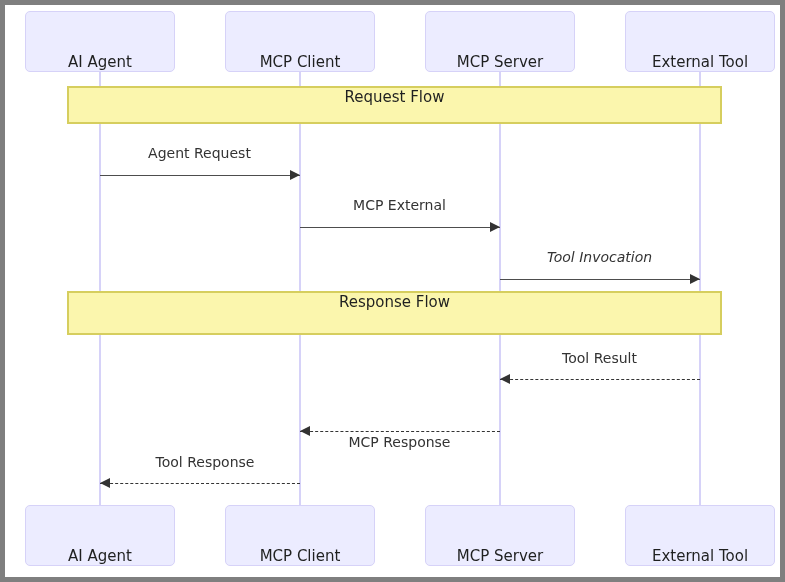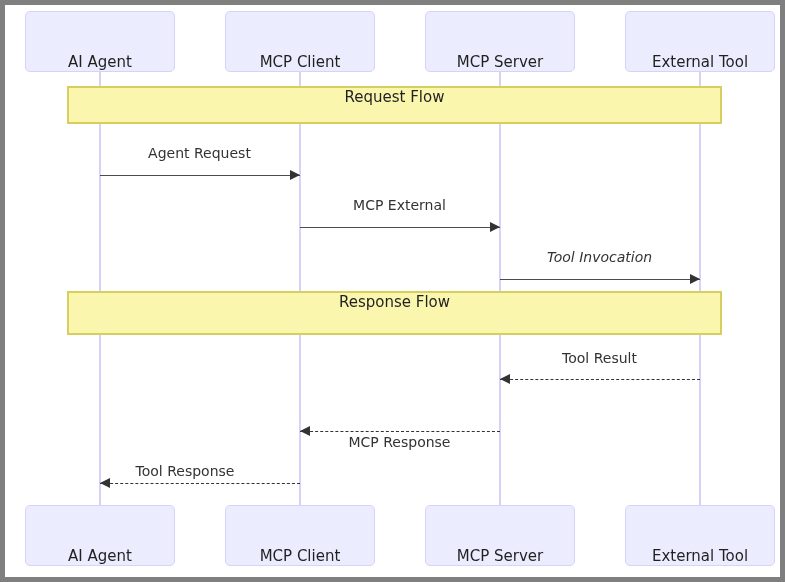--- a/index.html
+++ b/index.html
@@ -135,21 +135,21 @@
       <div class="msg-label" style="left: 594.5px; top: 345px;">Tool Result</div>
       <div class="msg" style="left: 294.5px; top: 426px; width: 200px;">
         <div class="msg-line dashed" style="width: 200px;"></div>
         <div class="arrowhead left" style="left: 0px;"></div>
       </div>
       <div class="msg-label" style="left: 394.5px; top: 397px; margin-top: 32px;">MCP Response</div>
       <div class="msg" style="left: 94.5px; top: 478px; width: 200px;">
         <div class="msg-line dashed" style="width: 200px;"></div>
         <div class="arrowhead left" style="left: 0px;"></div>
       </div>
-      <div class="msg-label" style="left: 180px; top: 449px; margin-top: 9px;">Tool Response</div>
+      <div class="msg-label" style="left: 200px; top: 449px;">Tool Response</div>
     </div>
 
   <div id="banners">
       <div class="flow-banner" style="left: 62px; top: 81px; width: 655px; height: 38px;">
         <span>Request Flow</span>
       </div>
       <div class="flow-banner" style="left: 62px; top: 286px; width: 655px; height: 44px;">
         <span>Response Flow</span>
       </div>
     </div>

